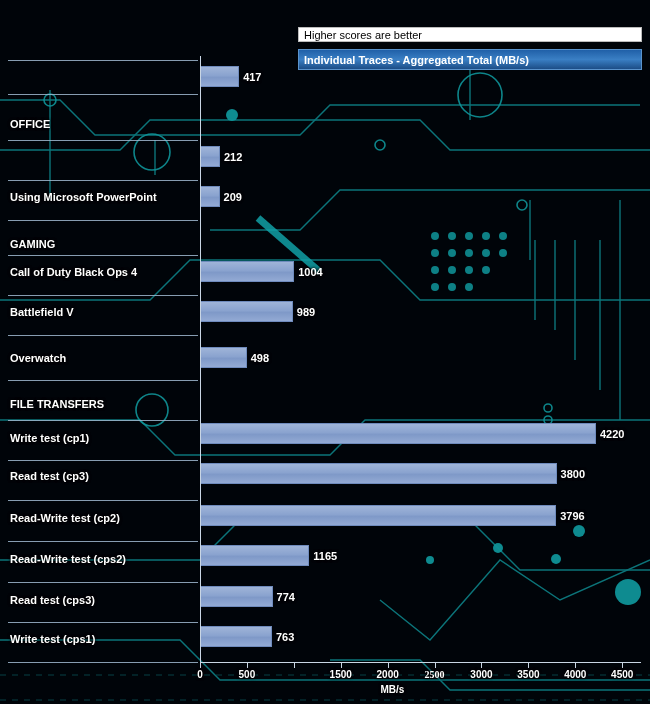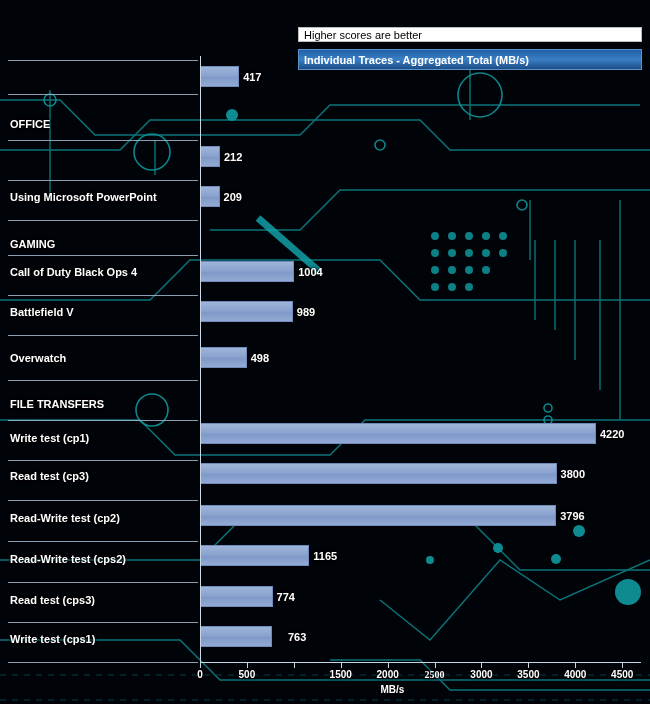--- a/index.html
+++ b/index.html
@@ -200,21 +200,21 @@
     <div class="bar" style="left: 200px; top: 457px; width: 356.178px;"></div>
     <div class="bar-value" style="left: 560.178px; top: 457px;">3796</div>
     <div class="row-label" style="top: 501px; height: 20px;">Read-Write test (cps2)</div>
     <div class="bar" style="left: 200px; top: 497px; width: 109.312px;"></div>
     <div class="bar-value" style="left: 313.312px; top: 497px;">1165</div>
     <div class="row-label" style="top: 542px; height: 20px;">Read test (cps3)</div>
     <div class="bar" style="left: 200px; top: 538px; width: 72.6243px;"></div>
     <div class="bar-value" style="left: 276.624px; top: 538px;">774</div>
     <div class="row-label" style="top: 581px; height: 20px;">Write test (cps1)</div>
     <div class="bar" style="left: 200px; top: 578px; width: 71.5921px;"></div>
-    <div class="bar-value" style="left: 288px; top: 578px;">763</div>
+    <div class="bar-value" style="left: 276px; top: 578px;">763</div>
     <div class="axis-line" style="left: 200px; top: 614px; width: 441px; height: 1px;"></div>
     <div class="axis-line" style="left: 200px; top: 8px; width: 1px; height: 606px;"></div>
     <div class="tick" style="left: 200px; top: 615px;"></div>
     <div class="tick-label" style="left: 180px; top: 621px;">0</div>
     <div class="tick" style="left: 246.915px; top: 615px;"></div>
     <div class="tick-label" style="left: 226.915px; top: 621px;">500</div>
     <div class="tick" style="left: 293.83px; top: 615px;"></div>
     <div class="tick-label" style="left: 273.83px; top: 621px; margin-top: 48px;">1000</div>
     <div class="tick" style="left: 340.745px; top: 615px;"></div>
     <div class="tick-label" style="left: 320.745px; top: 621px;">1500</div>

